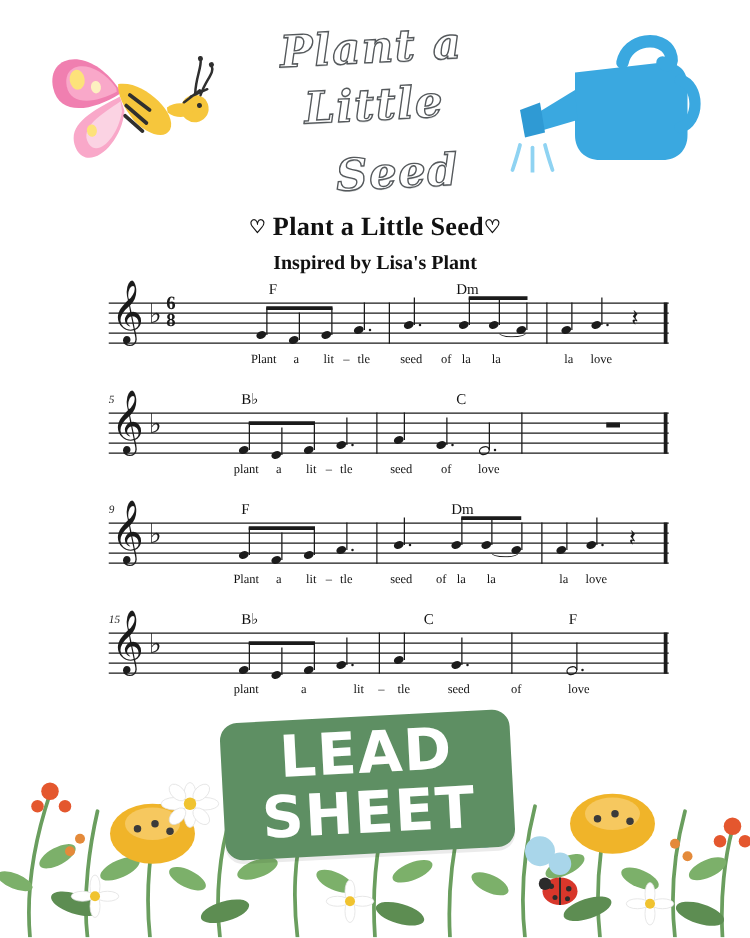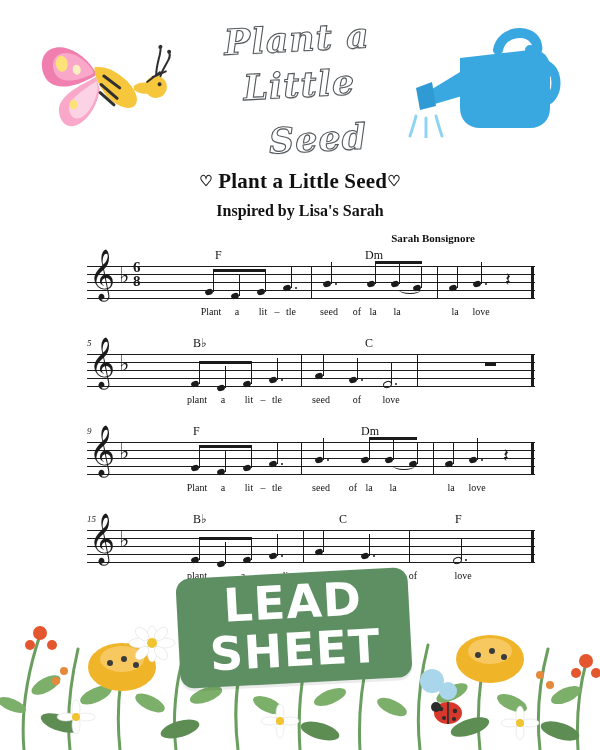--- a/index.html
+++ b/index.html
@@ -342,22 +342,21 @@
     <path d="M24 98 C24 106 24 112 24 118" stroke="#8fd3f2" stroke-width="3" fill="none" stroke-linecap="round"></path>
     <path d="M34 96 C36 104 38 110 40 116" stroke="#8fd3f2" stroke-width="3" fill="none" stroke-linecap="round"></path>
   </svg>
 </div>
 
 <div class="title-block">
   <div class="song-title">
     <span class="heart">♡</span>
     <span>Plant a Little Seed</span><span class="heart">♡</span>
   </div>
-  <div class="song-subtitle">Inspired by Lisa's Sarah</div>
-  <div class="composer">Sarah Bonsignore</div>
+  <div class="song-subtitle">Inspired by Lisa's Plant</div>
 </div>
 
 <div class="score">
 
   <div class="system">
     <div class="staff">
       <div class="line"></div>
         <div class="line"></div>
         <div class="line"></div>
         <div class="line"></div>

